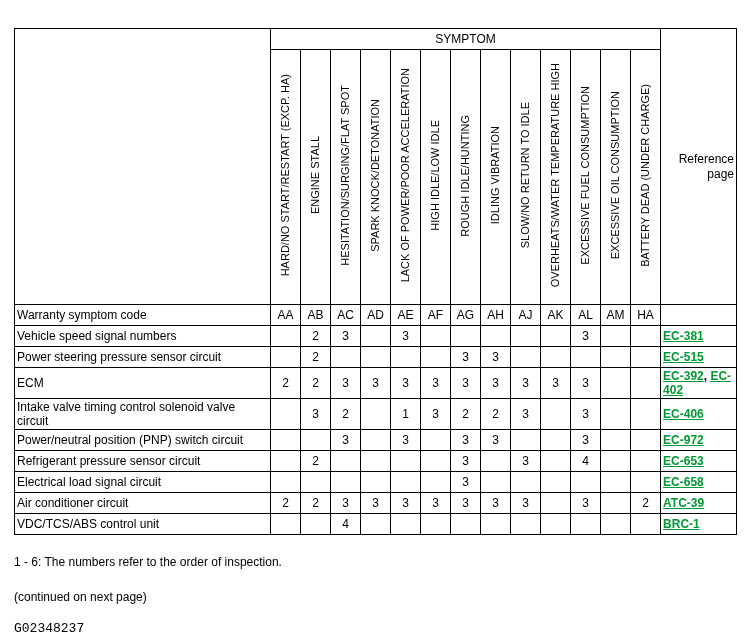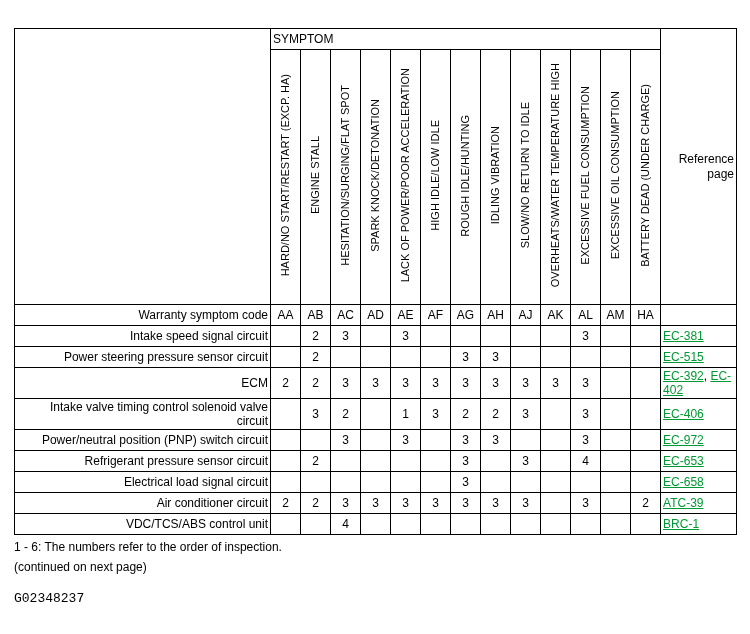--- a/index.html
+++ b/index.html
@@ -27,21 +27,21 @@
     border: 1px solid #000000;
     font-size: 12px;
     padding: 1px 2px;
     vertical-align: middle;
     overflow: hidden;
   }
   td.tl-blank {
     border: none;
   }
   td.symptom-hdr {
-    text-align: left;
+    text-align: center;
     height: 18px;
     margin-top: 33px;
   }
   td.ref-hdr {
     border-top: none;
     text-align: right;
     padding: 2px 5px;
     vertical-align: middle;
     line-height: 15px;
   }
@@ -53,40 +53,41 @@
   }
   .vtext {
     display: inline-block;
     writing-mode: vertical-rl;
     transform: rotate(180deg);
     white-space: nowrap;
     font-size: 11px;
     line-height: 13px;
   }
   td.rowlabel {
-    text-align: right;
+    text-align: left;
     padding: 2px 5px;
     height: 18px;
     line-height: 14px;
   }
   td.val {
     text-align: center;
   }
   td.refcell {
     text-align: left;
     padding: 2px 4px;
     line-height: 14px;
+    font-weight: bold;
   }
   td.refcell a {
     color: #009933;
     text-decoration: underline;
   }
   .footnote {
     font-size: 12px;
-    margin-top: 5px;
+    margin-top: 20px;
     line-height: 15px;
   }
   .figure-code {
     font-size: 13px;
     margin-top: 16px;
     font-family: Liberation Mono, monospace;
   }
 </style>
 </head>
 <body>
@@ -143,21 +144,21 @@
           <td class="val">AG</td>
           <td class="val">AH</td>
           <td class="val">AJ</td>
           <td class="val">AK</td>
           <td class="val">AL</td>
           <td class="val">AM</td>
           <td class="val">HA</td>
           <td class="refcell"></td>
         </tr>
     <tr>
-          <td class="rowlabel">Intake speed signal circuit</td>
+          <td class="rowlabel">Vehicle speed signal numbers</td>
           <td class="val"></td>
           <td class="val">2</td>
           <td class="val">3</td>
           <td class="val"></td>
           <td class="val">3</td>
           <td class="val"></td>
           <td class="val"></td>
           <td class="val"></td>
           <td class="val"></td>
           <td class="val"></td>

